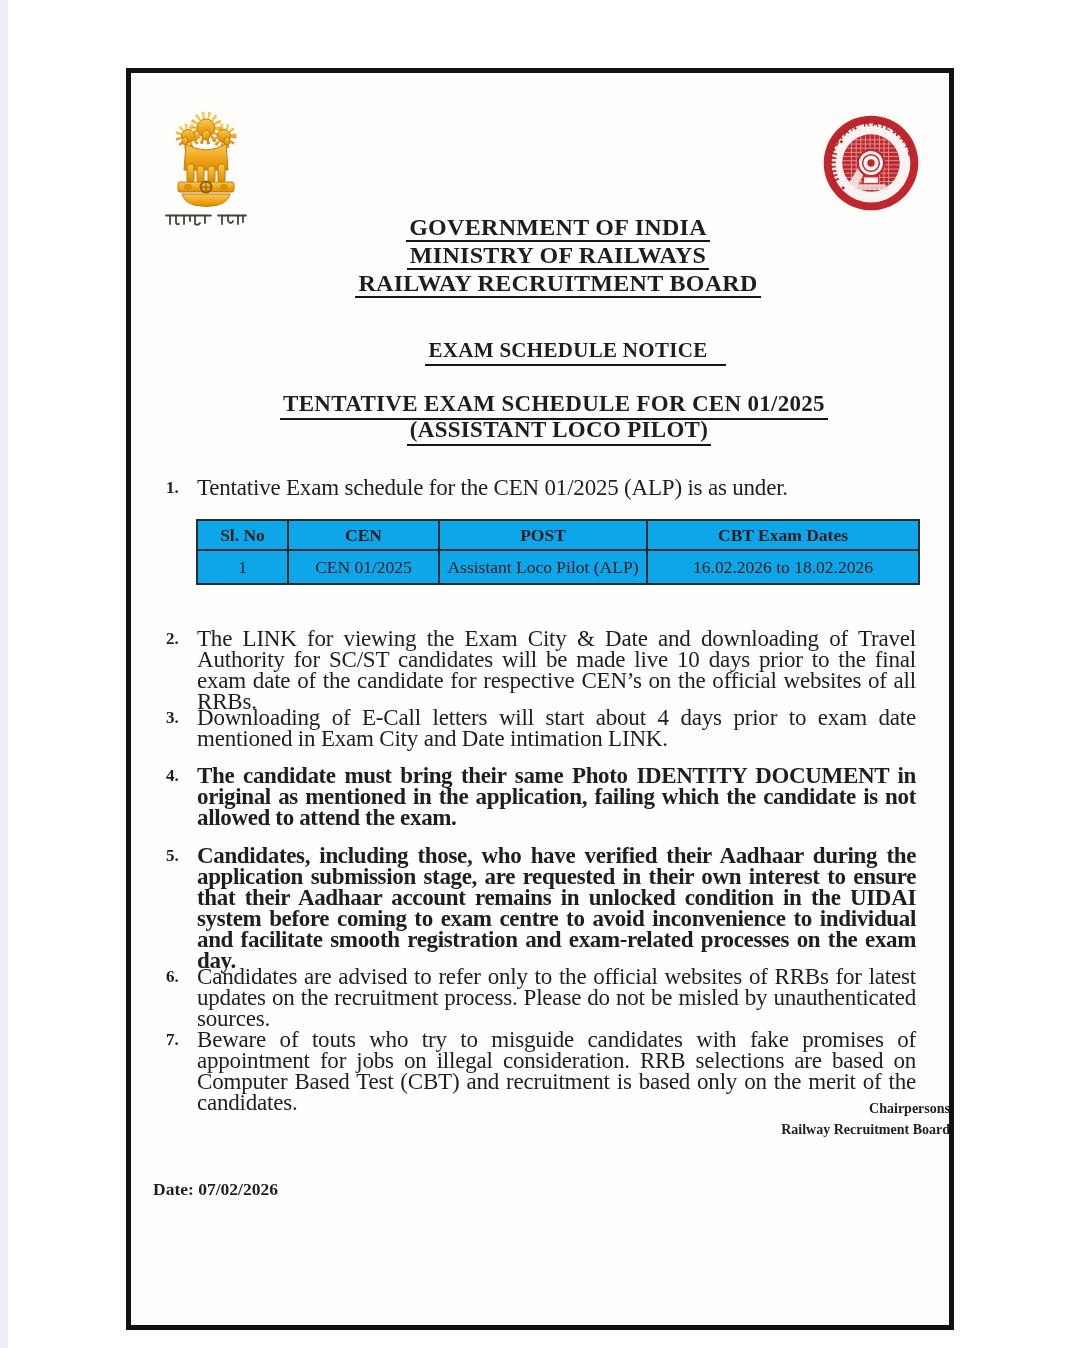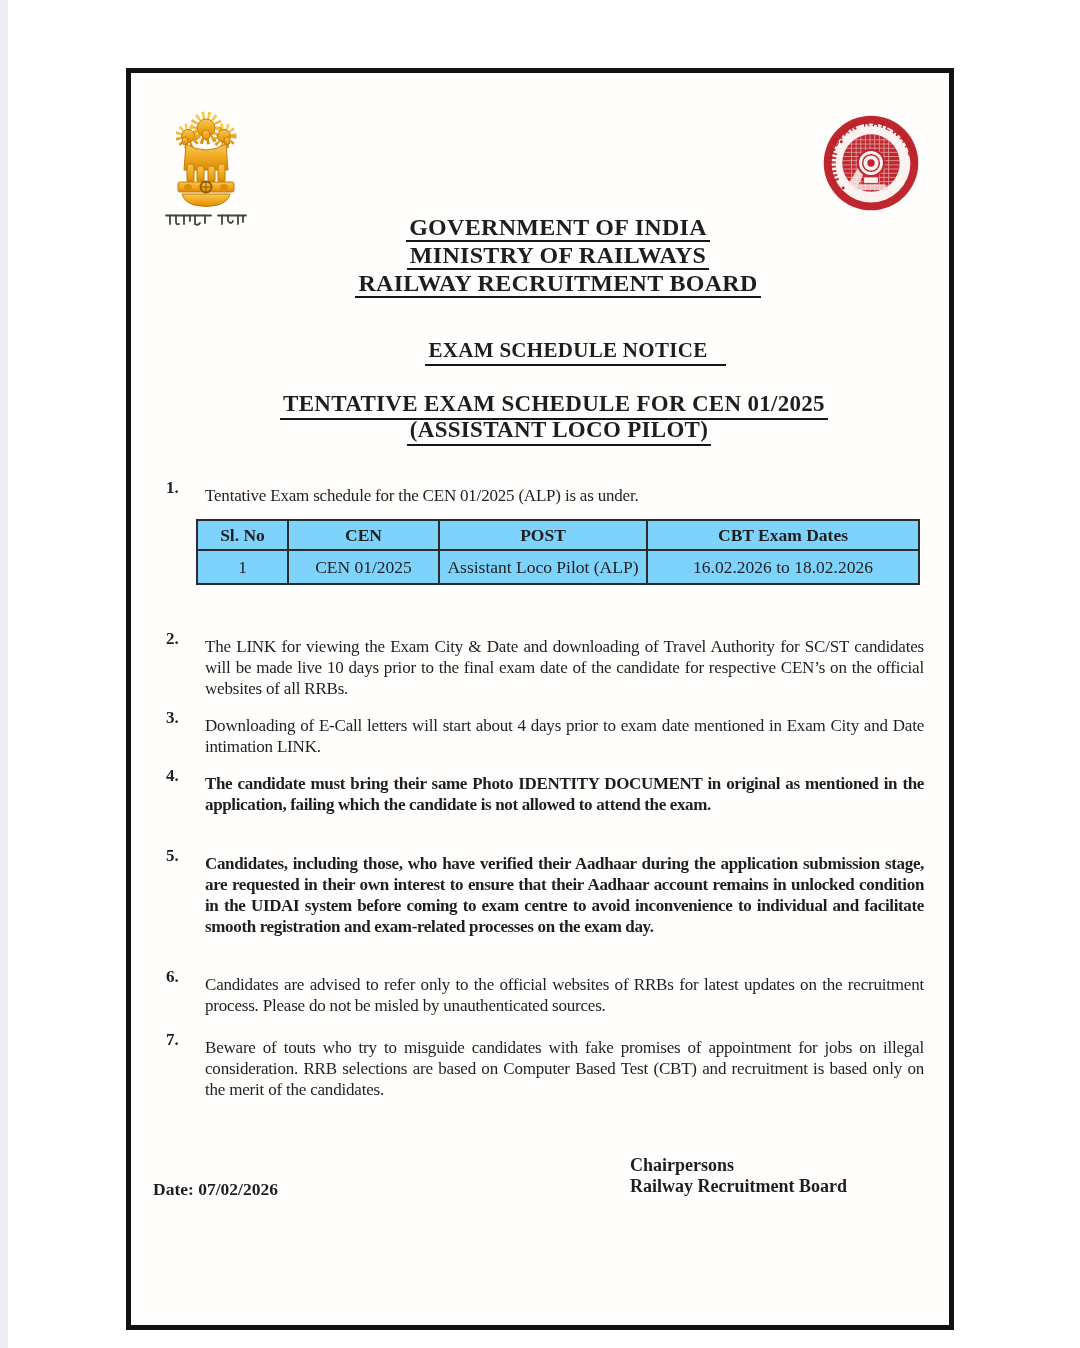--- a/index.html
+++ b/index.html
@@ -18,38 +18,38 @@
   .seal-wrap{left:689px;top:39px;width:102px;height:102px;}
   .title-line{left:0;width:100%;text-align:center;font-weight:bold;letter-spacing:.3px;}
   .title-line span{display:inline-block;border-bottom:2.5px solid #161616;padding:0 3px 1px 3px;}
   .t-main{font-size:24px;line-height:24px;}
   .t-notice{font-size:21px;}
   .t-notice span{padding-right:18px;margin-left:39px;}
   .t-sched{font-size:23px;}
   
   .item{left:35px;display:flex;align-items:flex-start;}
   .item .num{width:31px;font-weight:bold;font-size:17px;line-height:21px;flex:0 0 31px;}
-  .item p{margin:8px;width:719px;font-size:17px;line-height:21px;text-align:justify;letter-spacing:-0.2px;}
+  .item p{margin:0;width:719px;font-size:23px;line-height:21px;text-align:justify;letter-spacing:-0.2px;}
   .item.bold p{font-weight:bold;letter-spacing:-0.35px;}
   
-  table.sched{left:65px;top:446px;border-collapse:collapse;background:#7dd3fc;}
+  table.sched{left:65px;top:446px;border-collapse:collapse;background:#0ea5e9;}
   table.sched th,table.sched td{
     border:2px solid #2b2b2b;font-size:17.5px;padding:0 6px;white-space:nowrap;
   }
   table.sched th{font-weight:bold;text-align:center;height:28px;}
   table.sched td{height:32px;text-align:center;}
   td.c-slno{text-align:left;padding-left:10px;}
   td.c-dates{font-weight:normal;}
   .w-slno{width:77px;min-width:77px;}
   .w-cen{width:137px;min-width:137px;}
   .w-post{width:194px;min-width:194px;border-radius:15px;}
   .w-dates{width:258px;min-width:258px;}
   
   .footer-date{left:22px;top:1106px;font-size:17.5px;font-weight:bold;}
-  .signature{left:499px;top:1082px;width:320px;text-align:left;font-size:18px;font-weight:bold;line-height:21px;}
+  .signature{left:499px;top:1025px;width:320px;text-align:right;font-size:14px;font-weight:bold;line-height:21px;}
 </style>
 </head>
 <body>
 
 <div class="edge-strip"></div>
 
 <div class="page">
 
   <div class="abs emblem-wrap">
     <svg width="84" height="100" viewBox="0 0 84 100">

